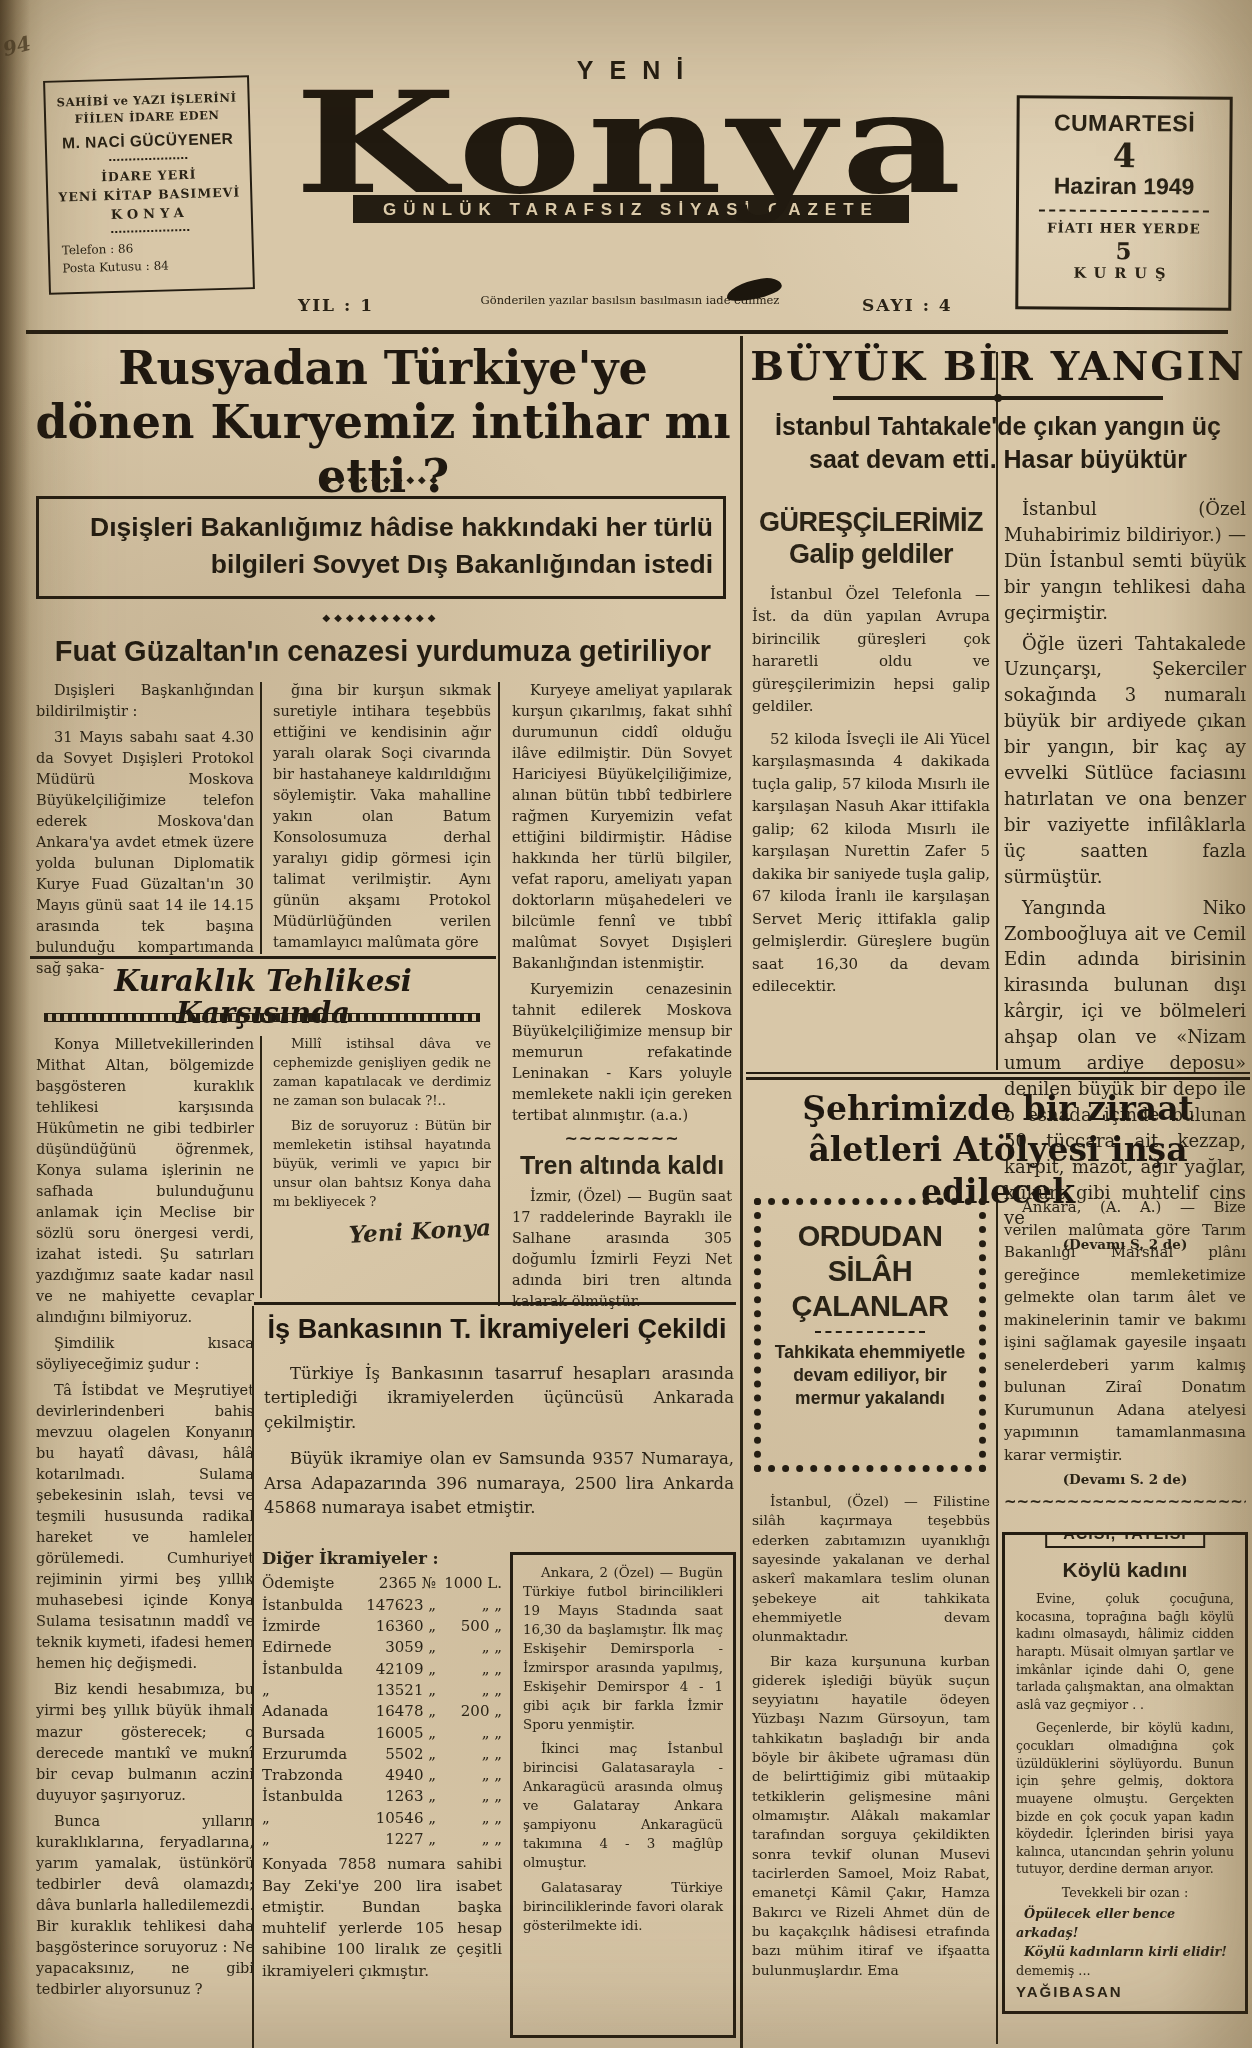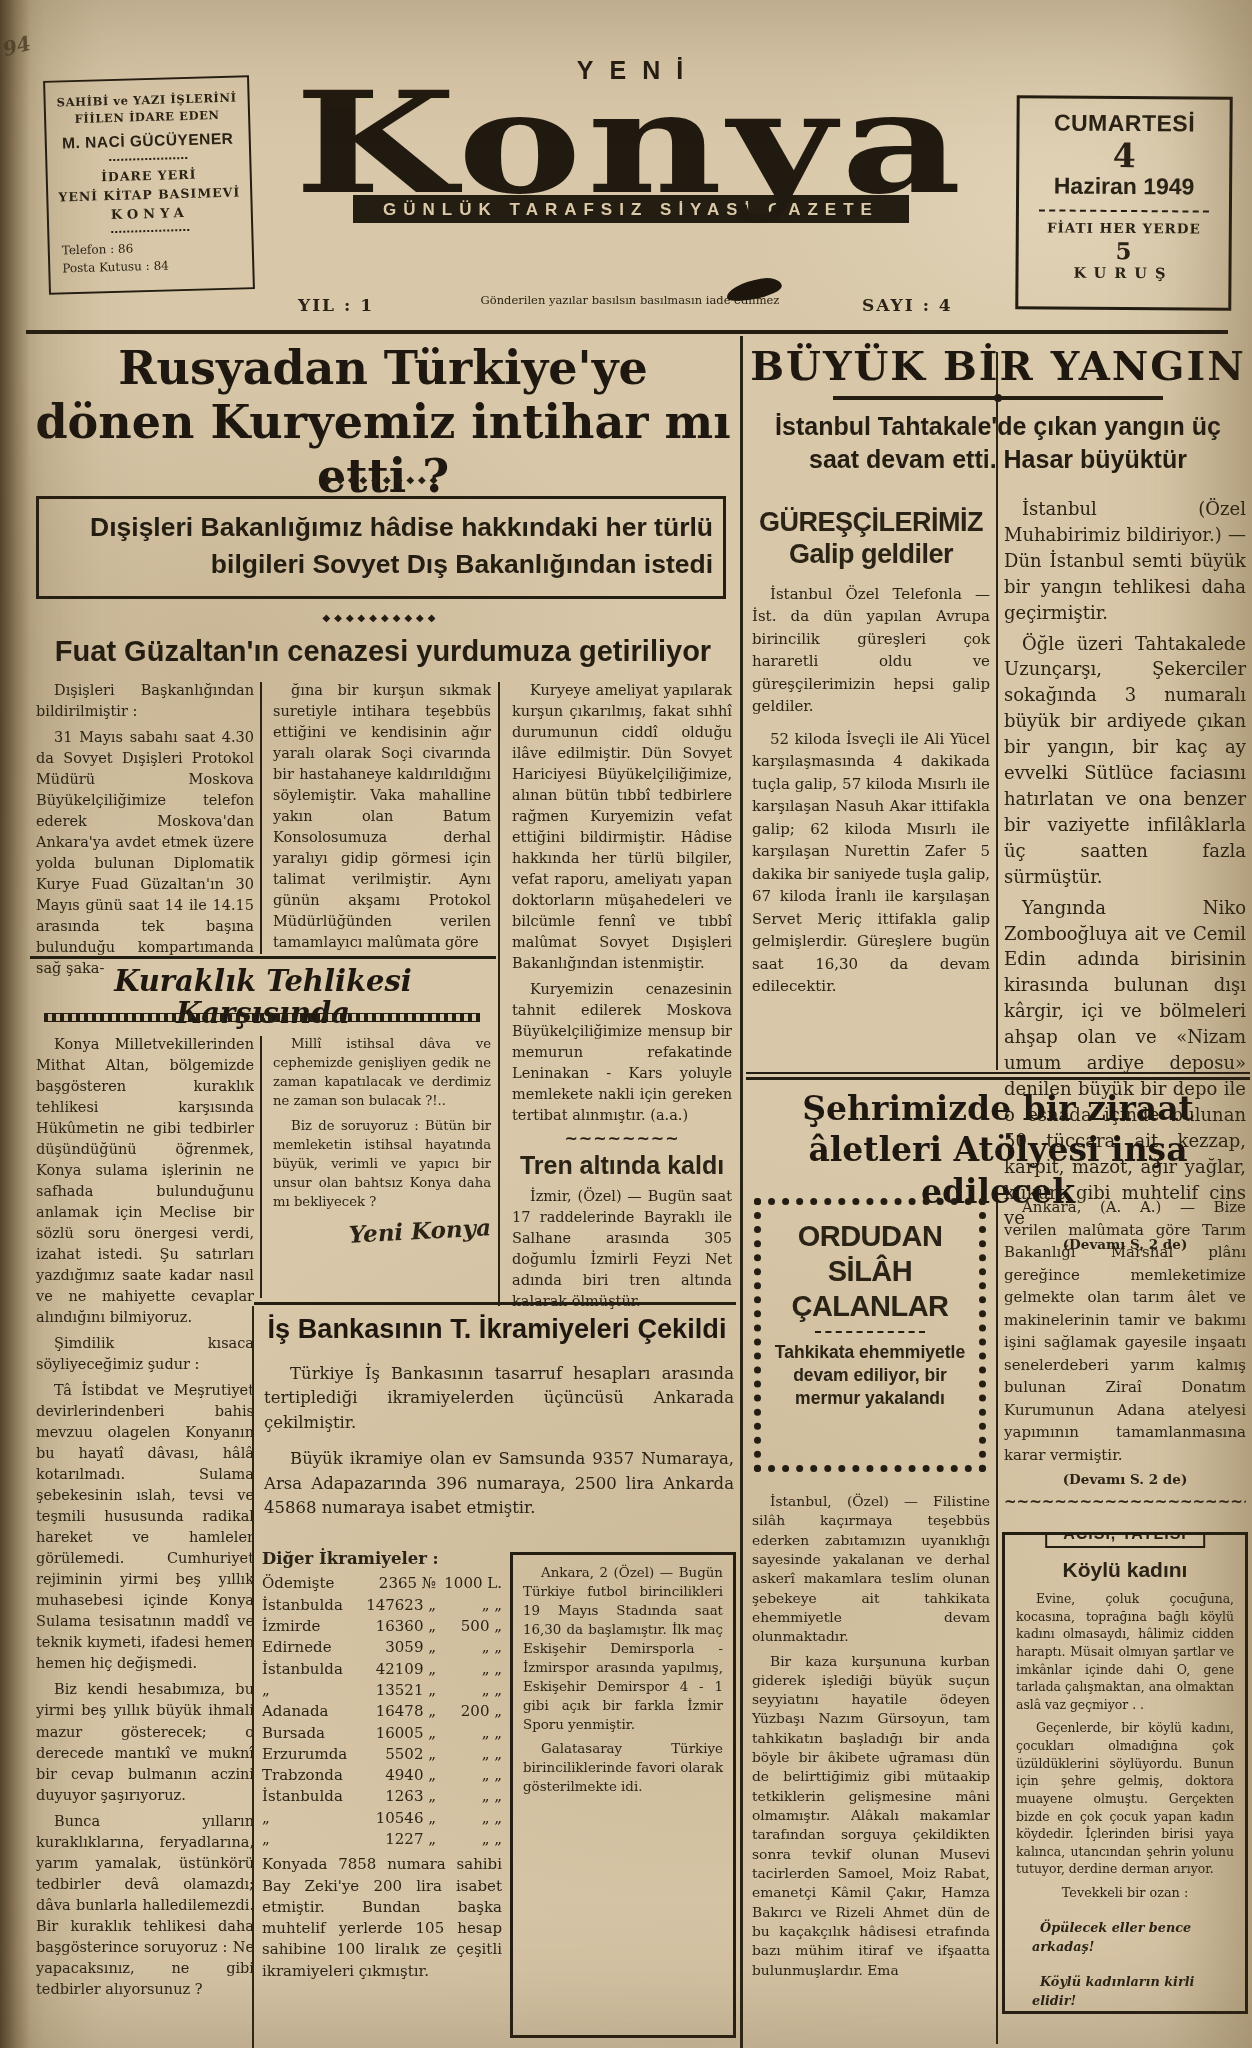--- a/index.html
+++ b/index.html
@@ -138,21 +138,21 @@
   #atolye .wavy{text-align:center;font:700 15px/1 "DejaVu Sans",sans-serif;letter-spacing:0;margin-top:8px;overflow:hidden;white-space:nowrap;}
   #acisi{left:1002px;top:1532px;width:246px;height:482px;border:3px solid #241d12;box-sizing:border-box;
     padding:16px 11px 6px;overflow:hidden;}
   #acisi .hdr{position:absolute;top:-16px;left:50%;transform:translateX(-50%);
     border:2.5px solid #241d12;background:#d8c7a8;padding:3px 16px;white-space:nowrap;
     font:700 16px/1.2 "Liberation Sans",sans-serif;letter-spacing:1px;}
   #acisi .kt{font:700 21px/1.2 "Liberation Sans",sans-serif;text-align:center;margin:6px 0 8px;}
   #acisi .body{font-size:12.4px;line-height:1.42;}
   #acisi .body p{margin-bottom:6px;text-indent:20px;}
   #acisi .lead-in{text-align:center;font:12.8px/1.4 "DejaVu Serif",serif;margin:2px 0;}
-  #acisi .verse p{margin:16px;font:italic 700 12.8px/1.5 "DejaVu Serif",serif;text-indent:8px;}
+  #acisi .verse p{margin:0;font:italic 700 12.8px/1.5 "DejaVu Serif",serif;text-indent:8px;}
   #acisi .tail{font:12.8px/1.5 "DejaVu Serif",serif;}
   #acisi .sig{font:700 15px/1.4 "Liberation Sans",sans-serif;text-align:left;letter-spacing:2px;padding-right:8px;}
   #vig{left:0;top:0;width:1252px;height:2048px;box-shadow:inset 0 0 130px rgba(76,58,30,.38);pointer-events:none;}
 </style>
 </head>
 <body>
 
 <div id="page">
 
   <div id="edge" class="abs"></div>
@@ -315,20 +315,21 @@
           <span>„  „</span>
         </div>
       </div>
     <div class="cont">
         <p>Konyada 7858 numara sahibi Bay Zeki'ye 200 lira isabet etmiştir. Bundan başka muhtelif yerlerde 105 hesap sahibine 100 liralık ze çeşitli ikramiyeleri çıkmıştır.</p>
       </div>
   </div>
   <div id="futbol" class="abs">
     <div class="body">
         <p>Ankara, 2 (Özel) — Bugün Türkiye futbol birincilikleri 19 Mayıs Stadında saat 16,30 da başlamıştır. İlk maç Eskişehir Demirsporla - İzmirspor arasında yapılmış, Eskişehir Demirspor 4 - 1 gibi açık bir farkla İzmir Sporu yenmiştir.</p>
+        <p>İkinci maç İstanbul birincisi Galatasarayla - Ankaragücü arasında olmuş ve Galataray Ankara şampiyonu Ankaragücü takımına 4 - 3 mağlûp olmuştur.</p>
         <p>Galatasaray Türkiye birinciliklerinde favori olarak gösterilmekte idi.</p>
       </div>
   </div>
 
   <div id="vr-main" class="vr"></div>
   <div id="vr-r1" class="vr"></div>
   <div id="vr-r2" class="vr"></div>
 
   <div id="yangin-head" class="abs">
     <div id="yangin-title">BÜYÜK BİR YANGIN</div>

